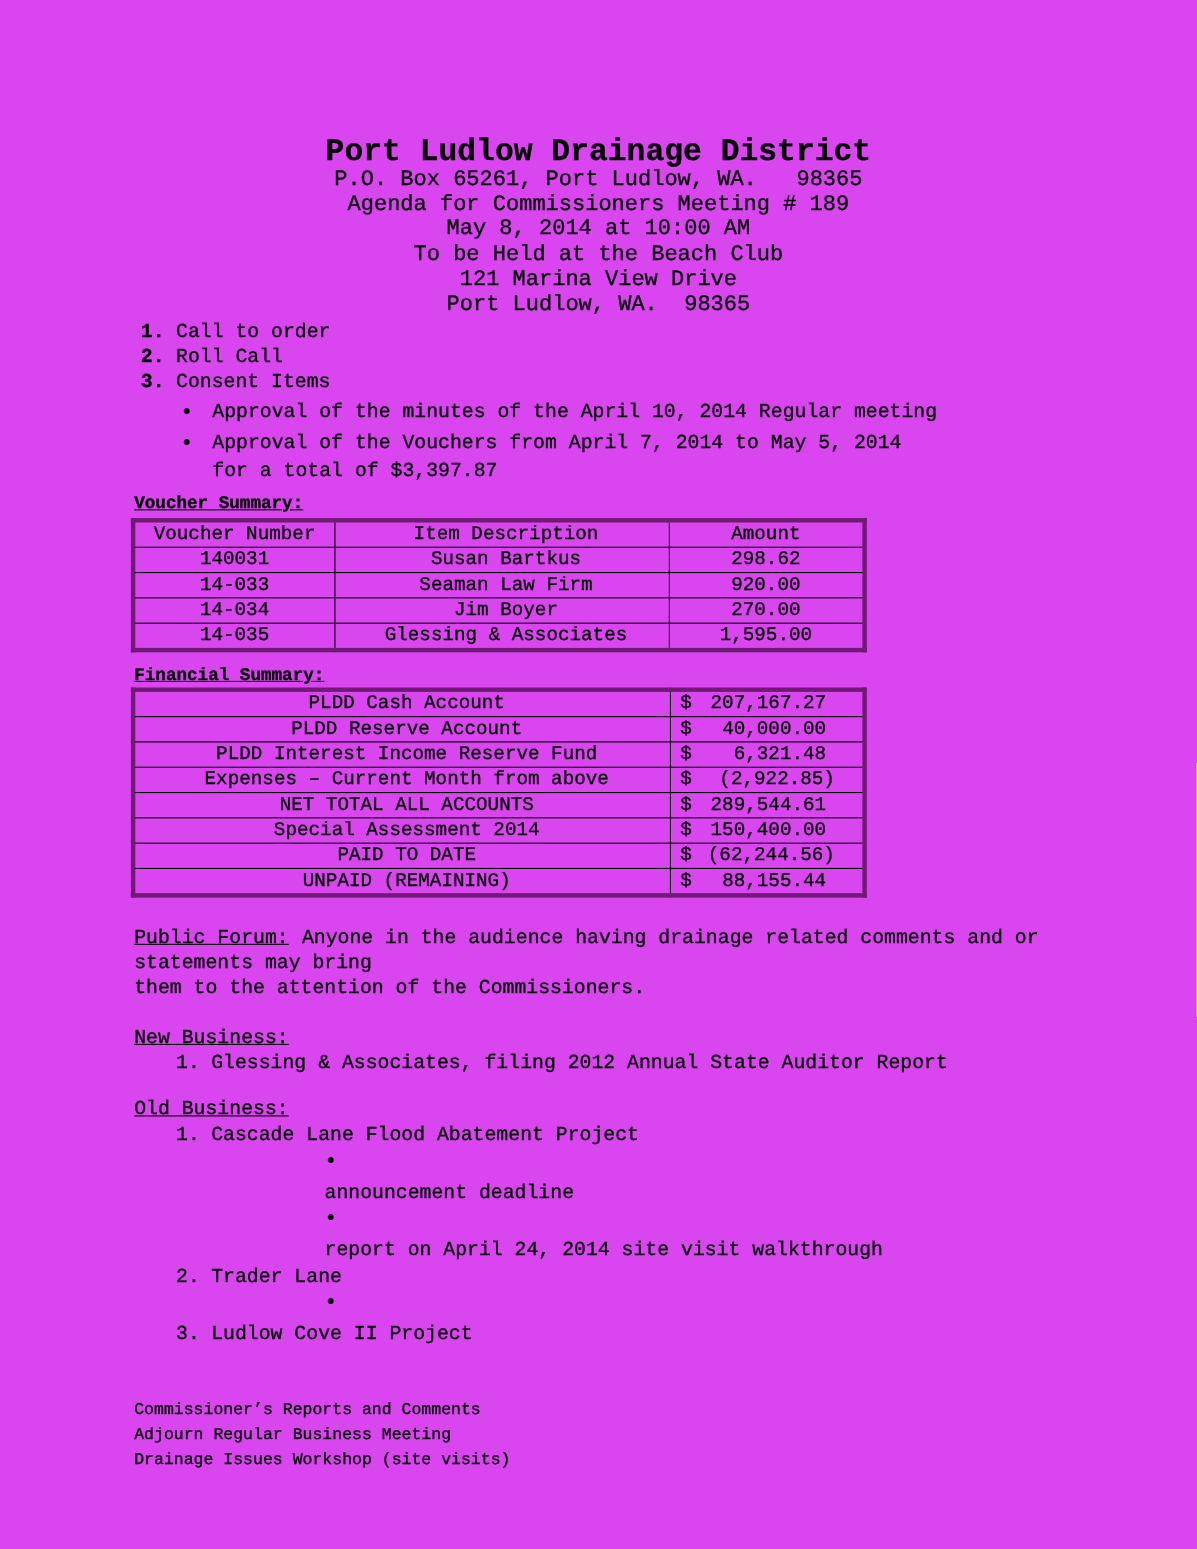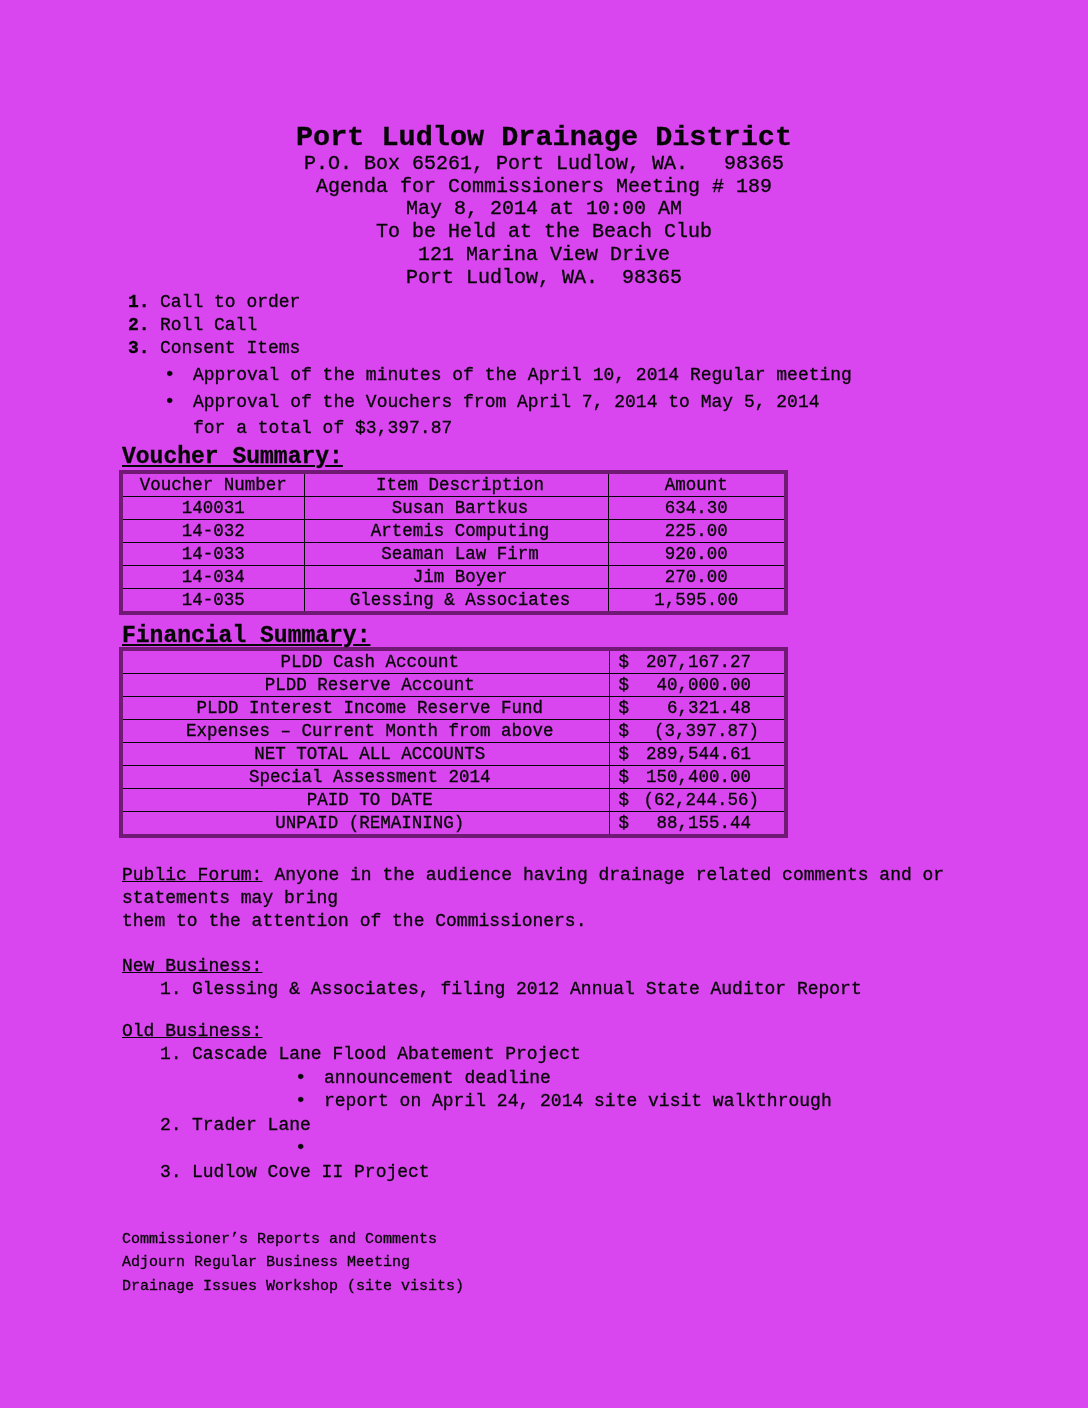--- a/index.html
+++ b/index.html
@@ -26,21 +26,21 @@
   .agenda-list { margin-top: 2px; }
   .nitem { display: flex; padding-left: 6px; line-height: 23px; }
   .nnum { width: 32px; font-weight: bold; flex: 0 0 32px; }
 
   .bullets { margin-top: 2px; }
   .bitem { display: flex; padding-left: 42px; line-height: 26.3px; }
   .bdot { flex: 0 0 29px; }
   .bdot::before { content: "\2022"; font-size: 19px; }
 
   .tbl-heading {
-    margin-top: 4px; font-size: 23px; line-height: 24px;
+    margin-top: 4px; font-size: 16px; line-height: 24px;
     font-weight: bold; text-decoration: underline;
   }
   .tbl-heading.fs { margin-top: 12px; line-height: 19px; }
 
   table { border-collapse: collapse; table-layout: fixed; width: 665px; margin-left: -3px; }
   .vtable { margin-top: 1px; }
   .ftable { margin-top: 1px; }
   td, th { border: 1px solid #060606; font-size: 17.5px; font-weight: normal; padding: 0; height: 22px; vertical-align: middle; }
   table { border: 4px solid #701a75; }
   .c { text-align: center; }
@@ -54,21 +54,21 @@
   .pf { margin-top: 26px; line-height: 23px; }
   .ul { text-decoration: underline; }
   .gap2 { margin-left: 12px; }
 
   .section { margin-top: 22px; line-height: 23px; }
   .section.ob { margin-top: 19px; }
   .sec-label { text-decoration: underline; }
   .nitem2 { display: flex; padding-left: 38px; line-height: 23px; }
   .nnum2 { width: 32px; flex: 0 0 32px; }
   .ob .nitem2 { line-height: 23.5px; }
-  .deep { display: flex; padding-left: 173px; line-height: 23.5px; white-space: nowrap; }
+  .deep { display: flex; padding-left: 173px; line-height: 23.5px; white-space: nowrap; flex-direction: column; }
 
   .closing { margin-top: 44px; font-size: 15px; line-height: 23.3px; }
 </style>
 </head>
 <body>
 
 <div class="page">
 
   <div class="doc-header">
     <div class="doc-title">Port Ludlow Drainage District</div>
@@ -119,26 +119,21 @@
         </colgroup>
       <tbody>
           <tr>
         <th class="c">Voucher Number</th>
         <th class="l">Item Description</th>
         <th class="c">Amount</th>
       </tr>
       <tr>
         <td class="c">140031</td>
         <td class="l">Susan Bartkus</td>
-        <td class="c">634.30</td>
-      </tr>
-      <tr>
-        <td class="c">14-032</td>
-        <td class="l">Artemis Computing</td>
-        <td class="c">225.00</td>
+        <td class="c">298.62</td>
       </tr>
       <tr>
         <td class="c">14-033</td>
         <td class="l">Seaman Law Firm</td>
         <td class="c">920.00</td>
       </tr>
       <tr>
         <td class="c">14-034</td>
         <td class="l">Jim Boyer</td>
         <td class="c">270.00</td>
@@ -183,21 +178,21 @@
           <span class="cur">$</span>
           <span class="val">6,321.48</span>
               </div>
             </td>
       </tr>
       <tr>
         <td class="l">Expenses – Current Month from above</td>
         <td class="amt-cell">
               <div class="amt-flex">
           <span class="cur">$</span>
-          <span class="val neg">(3,397.87)</span>
+          <span class="val neg">(2,922.85)</span>
               </div>
             </td>
       </tr>
       <tr>
         <td class="l">NET TOTAL ALL ACCOUNTS</td>
         <td class="amt-cell">
               <div class="amt-flex">
           <span class="cur">$</span>
           <span class="val">289,544.61</span>
               </div>

